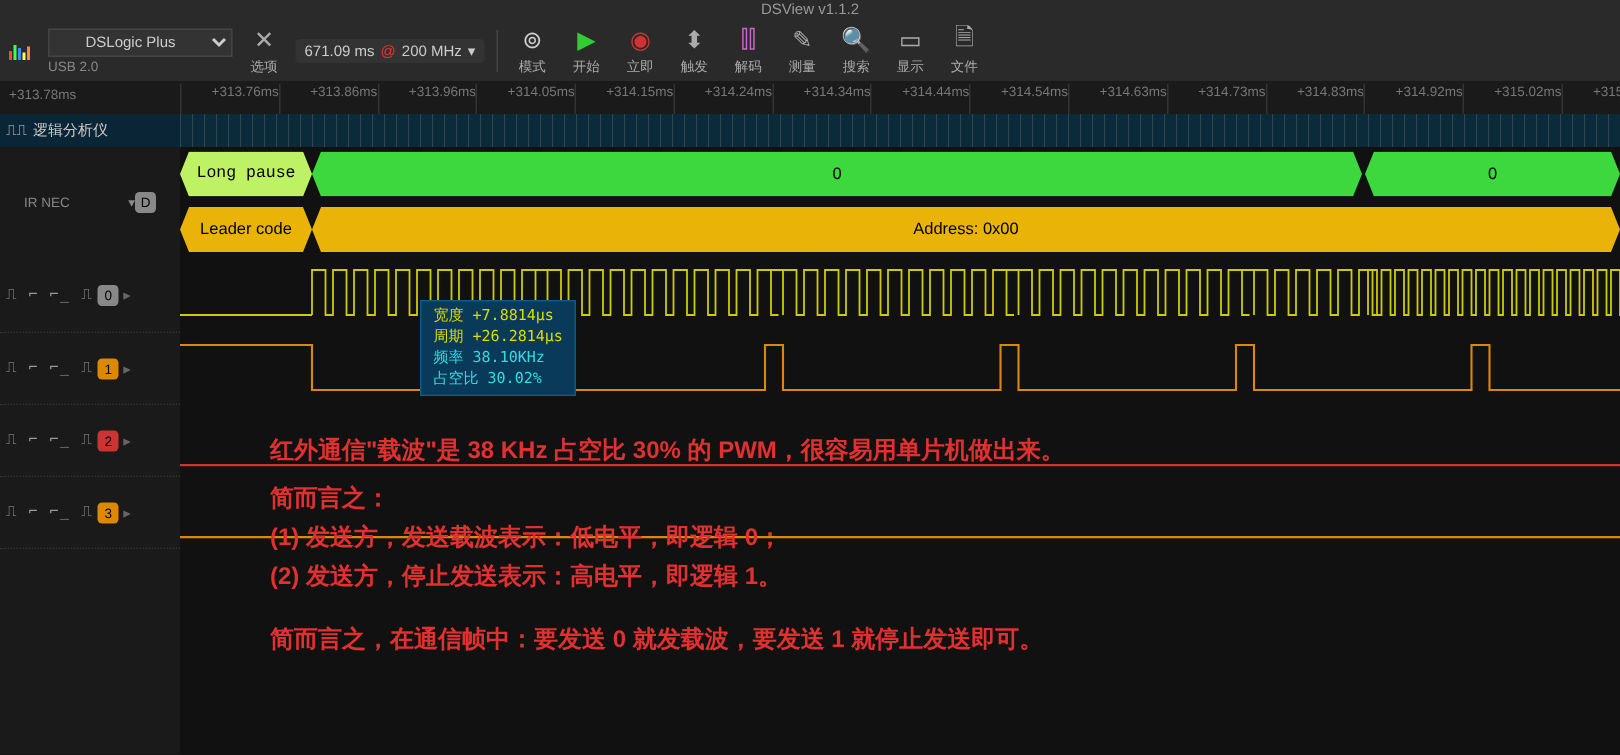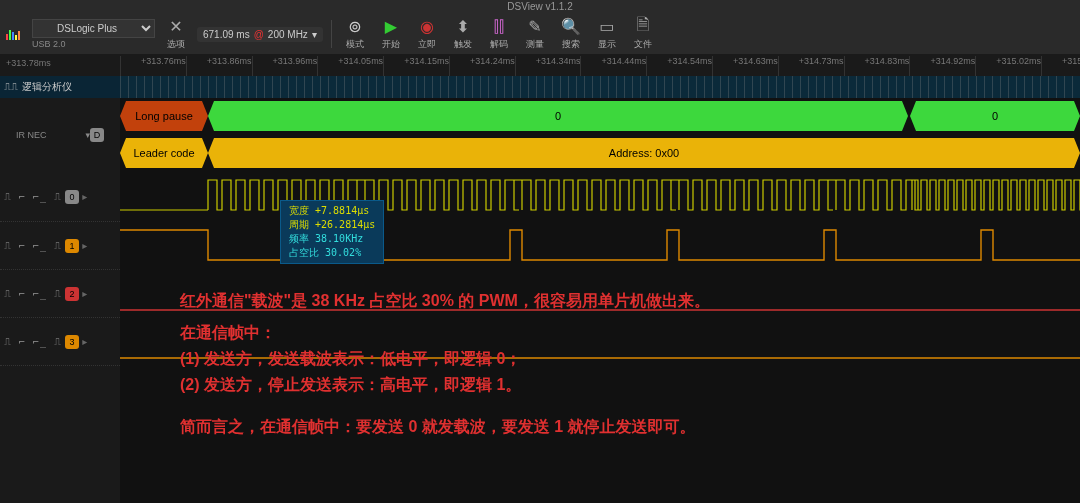--- a/index.html
+++ b/index.html
@@ -202,21 +202,21 @@
 .decode-block {
   position: absolute;
   height: 30px;
   top: 3px;
   display: flex;
   align-items: center;
   justify-content: center;
   font-size: 11px;
   clip-path: polygon(6px 0, calc(100% - 6px) 0, 100% 50%, calc(100% - 6px) 100%, 6px 100%, 0 50%);
 }
-.db-cyan { background: #c2410c; color:#000; }
+.db-cyan { background: #bef264; color:#000;font-family:Liberation Mono, monospace; }
 .db-green { background: #3dd83d; color:#000; }
 .db-purple { background: #eab308; color:#000; }
 
 
 .dig-lane {
   position: relative;
   height: 40px;
 }
 
 
@@ -420,17 +420,17 @@
       </svg>
   </div>
 
   <div class="dig-lane" style="height:48px">
     <svg class="wave" width="960" height="48">
         <path d="M0 38 H960" stroke="#d80" stroke-width="1.5" fill="none"></path>
       </svg>
   </div>
 
   <div class="annot" style="left:60px;top:212px">红外通信"载波"是 38 KHz 占空比 30% 的 PWM，很容易用单片机做出来。</div>
-  <div class="annot" style="left:60px;top:244px">在通信帧中：</div>
+  <div class="annot" style="left:60px;top:244px">简而言之：</div>
   <div class="annot" style="left:60px;top:270px">(1) 发送方，发送载波表示：低电平，即逻辑 0；</div>
   <div class="annot" style="left:60px;top:296px">(2) 发送方，停止发送表示：高电平，即逻辑 1。</div>
   <div class="annot" style="left:60px;top:338px">简而言之，在通信帧中：要发送 0 就发载波，要发送 1 就停止发送即可。</div>
 </div>
 
 </body></html>

